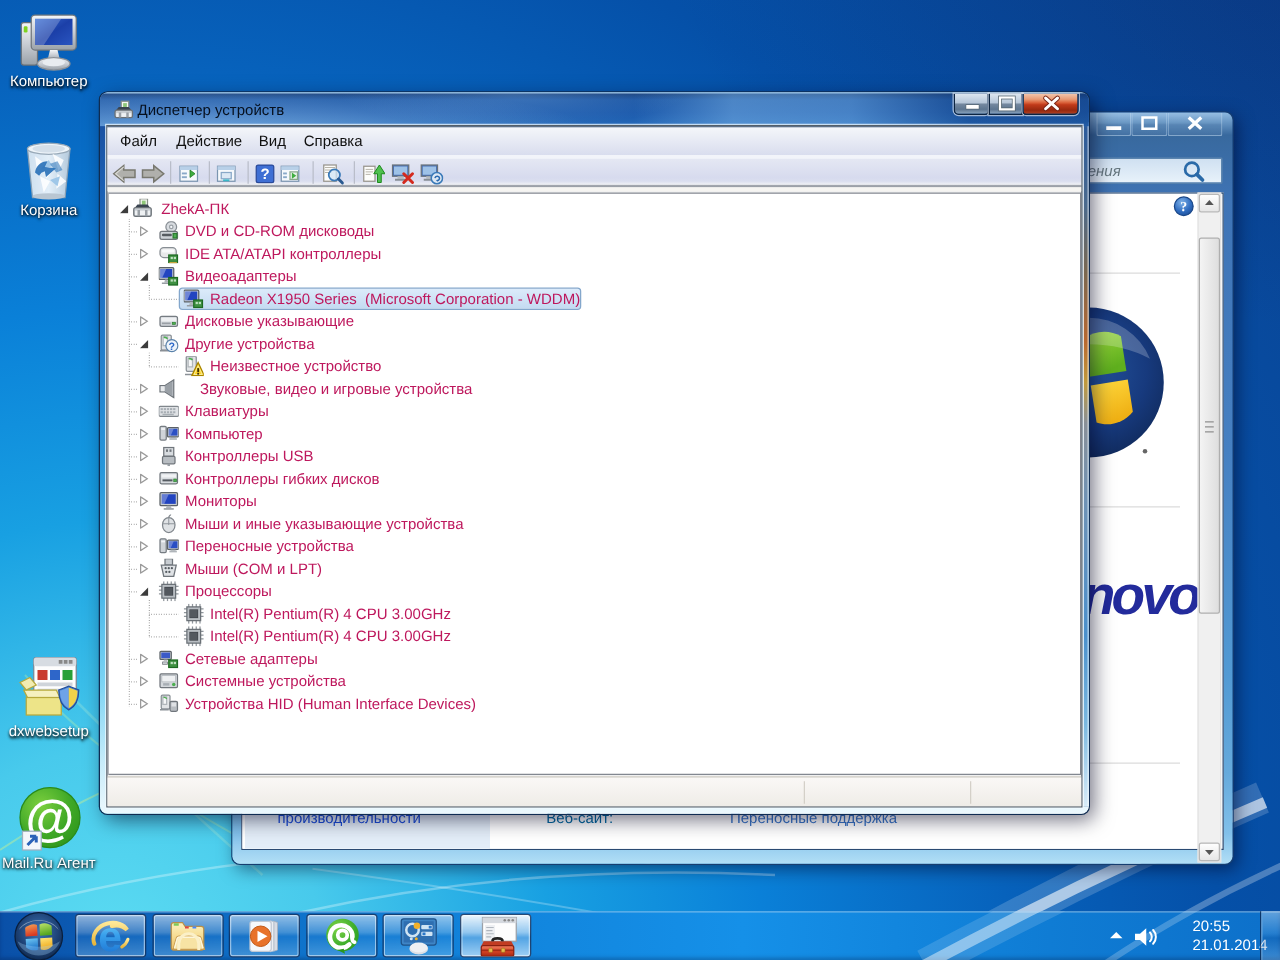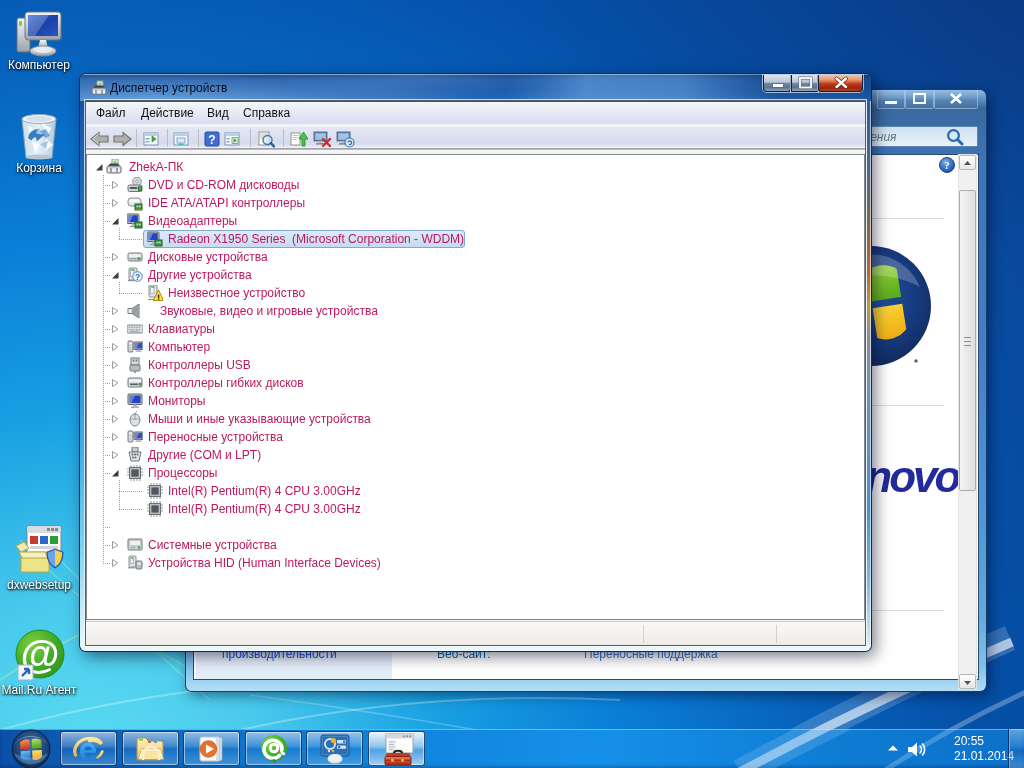--- a/index.html
+++ b/index.html
@@ -628,21 +628,21 @@
           </svg>
           <span class="txt" style="left:81px;">Radeon X1950 Series&nbsp; (Microsoft Corporation - WDDM)</span>
         </div>
       <div class="trow" style="top:93px;">
           <svg width="8" height="8" style="position:absolute;left:24px;top:5px;">
             <use href="#i-exp-c"></use>
           </svg>
           <svg class="ticon" width="16" height="16" style="left:40px;">
             <use href="#i-dsk"></use>
           </svg>
-          <span class="txt" style="left:61px;">Дисковые устройства</span>
+          <span class="txt" style="left:61px;">Дисковые указывающие</span>
         </div>
       <div class="trow" style="top:111px;">
           <svg width="8" height="8" style="position:absolute;left:24px;top:5px;">
             <use href="#i-exp-o"></use>
           </svg>
           <svg class="ticon" width="16" height="16" style="left:40px;">
             <use href="#i-oth"></use>
           </svg>
           <span class="txt" style="left:61px;">Другие устройства</span>
         </div>
@@ -724,21 +724,21 @@
           </svg>
           <span class="txt" style="left:61px;">Переносные устройства</span>
         </div>
       <div class="trow" style="top:291px;">
           <svg width="8" height="8" style="position:absolute;left:24px;top:5px;">
             <use href="#i-exp-c"></use>
           </svg>
           <svg class="ticon" width="16" height="16" style="left:40px;">
             <use href="#i-por"></use>
           </svg>
-          <span class="txt" style="left:61px;">Другие (COM и LPT)</span>
+          <span class="txt" style="left:61px;">Мыши (COM и LPT)</span>
         </div>
       <div class="trow" style="top:309px;">
           <svg width="8" height="8" style="position:absolute;left:24px;top:5px;">
             <use href="#i-exp-o"></use>
           </svg>
           <svg class="ticon" width="16" height="16" style="left:40px;">
             <use href="#i-cpu"></use>
           </svg>
           <span class="txt" style="left:61px;">Процессоры</span>
         </div>
@@ -746,20 +746,29 @@
           <svg class="ticon" width="16" height="16" style="left:60px;">
             <use href="#i-cpu"></use>
           </svg>
           <span class="txt" style="left:81px;">Intel(R) Pentium(R) 4 CPU 3.00GHz</span>
         </div>
       <div class="trow" style="top:345px;">
           <svg class="ticon" width="16" height="16" style="left:60px;">
             <use href="#i-cpu"></use>
           </svg>
           <span class="txt" style="left:81px;">Intel(R) Pentium(R) 4 CPU 3.00GHz</span>
+        </div>
+      <div class="trow" style="top:363px;">
+          <svg width="8" height="8" style="position:absolute;left:24px;top:5px;">
+            <use href="#i-exp-c"></use>
+          </svg>
+          <svg class="ticon" width="16" height="16" style="left:40px;">
+            <use href="#i-net"></use>
+          </svg>
+          <span class="txt" style="left:61px;">Сетевые адаптеры</span>
         </div>
       <div class="trow" style="top:381px;">
           <svg width="8" height="8" style="position:absolute;left:24px;top:5px;">
             <use href="#i-exp-c"></use>
           </svg>
           <svg class="ticon" width="16" height="16" style="left:40px;">
             <use href="#i-sys"></use>
           </svg>
           <span class="txt" style="left:61px;">Системные устройства</span>
         </div>

